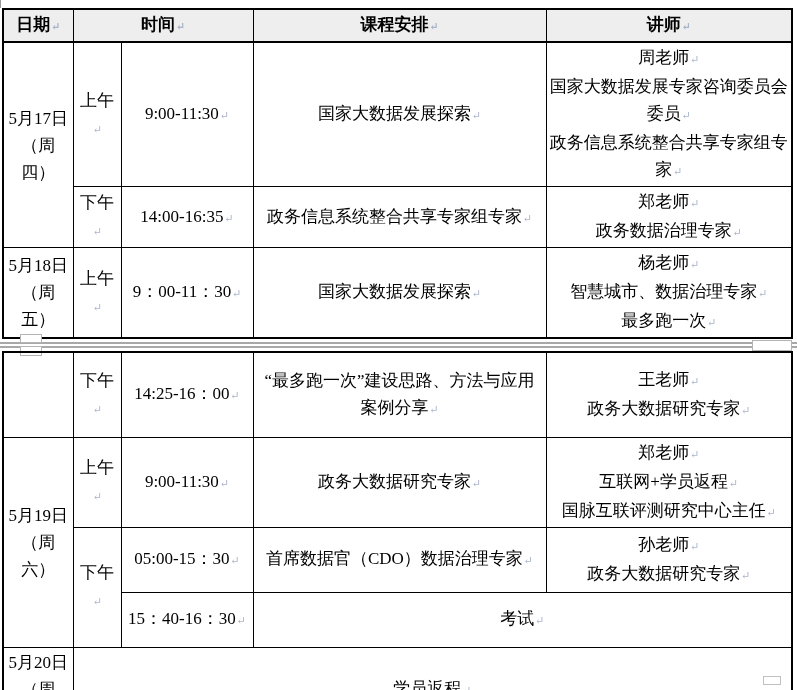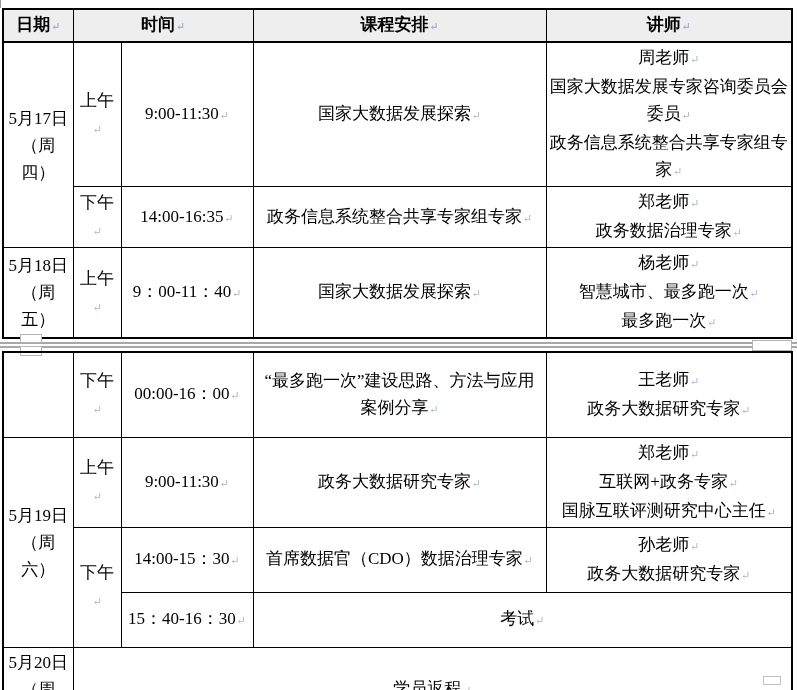--- a/index.html
+++ b/index.html
@@ -73,25 +73,25 @@
         <div class="name"><span class="pm">郑老师</span></div>
         <div><span class="pm">政务数据治理专家</span></div>
       </td>
     </tr>
     <tr class="h-r3">
       <td>
         <div>5月18日</div>
         <div>（周五）</div>
       </td>
       <td><span class="pm">上午</span></td>
-      <td><span class="pm">9：00-11：40</span></td>
+      <td><span class="pm">9：00-11：30</span></td>
       <td class="left"><span class="pm">国家大数据发展探索</span></td>
       <td>
         <div class="name"><span class="pm">杨老师</span></div>
-        <div><span class="pm">智慧城市、最多跑一次</span></div>
+        <div><span class="pm">智慧城市、数据治理专家</span></div>
         <div><span class="pm">最多跑一次</span></div>
       </td>
     </tr>
   </tbody>
     </table>
 
   <div class="pagebreak">
     <div class="pb-line"></div>
     <div class="pb-tab pb-left-top"></div>
     <div class="pb-tab pb-left-bottom"></div>
@@ -103,44 +103,44 @@
       <col style="width:70px">
         <col style="width:48px">
         <col style="width:132px">
       <col style="width:293px">
         <col style="width:246px">
     </colgroup>
     <tbody>
         <tr class="h-r4">
       <td></td>
       <td><span class="pm">下午</span></td>
-      <td><span class="pm">00:00-16：00</span></td>
+      <td><span class="pm">14:25-16：00</span></td>
       <td><span class="pm">“最多跑一次”建设思路、方法与应用案例分享</span></td>
       <td>
         <div class="name"><span class="pm">王老师</span></div>
         <div><span class="pm">政务大数据研究专家</span></div>
       </td>
     </tr>
     <tr class="h-r5">
       <td rowspan="3">
         <div>5月19日</div>
         <div>（周六）</div>
       </td>
       <td><span class="pm">上午</span></td>
       <td><span class="pm">9:00-11:30</span></td>
       <td><span class="pm">政务大数据研究专家</span></td>
       <td>
         <div class="name"><span class="pm">郑老师</span></div>
-        <div><span class="pm">互联网+政务专家</span></div>
+        <div><span class="pm">互联网+学员返程</span></div>
         <div><span class="pm">国脉互联评测研究中心主任</span></div>
       </td>
     </tr>
     <tr class="h-r6">
       <td rowspan="2"><span class="pm">下午</span></td>
-      <td><span class="pm">14:00-15：30</span></td>
+      <td><span class="pm">05:00-15：30</span></td>
       <td><span class="pm">首席数据官（CDO）数据治理专家</span></td>
       <td>
         <div class="name"><span class="pm">孙老师</span></div>
         <div><span class="pm">政务大数据研究专家</span></div>
       </td>
     </tr>
     <tr class="h-r7">
       <td><span class="pm">15：40-16：30</span></td>
       <td colspan="2"><span class="pm">考试</span></td>
     </tr>

